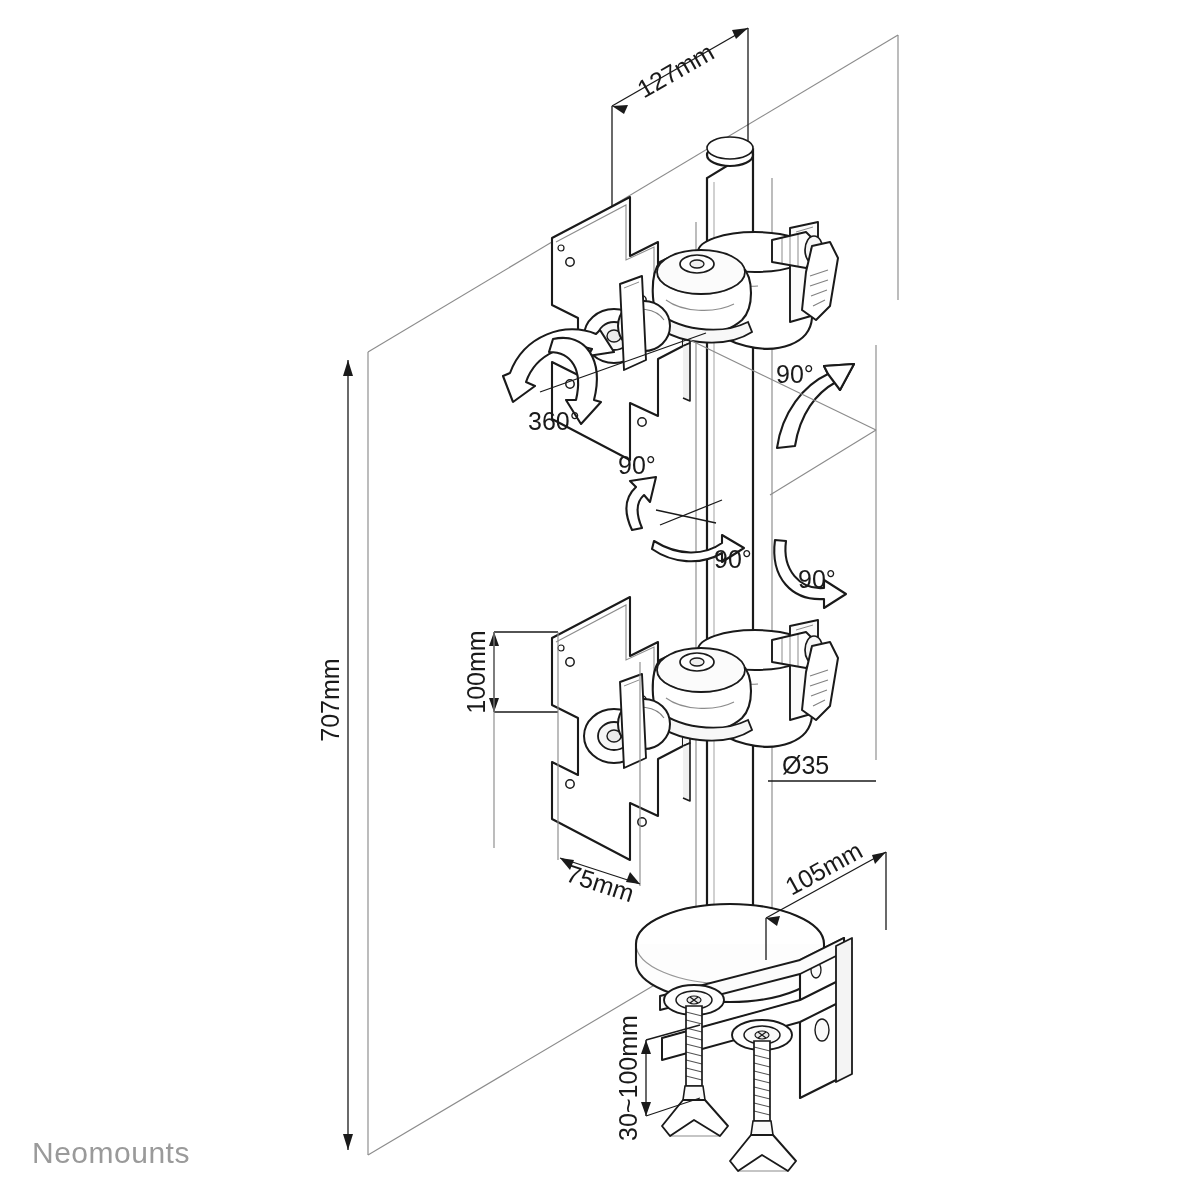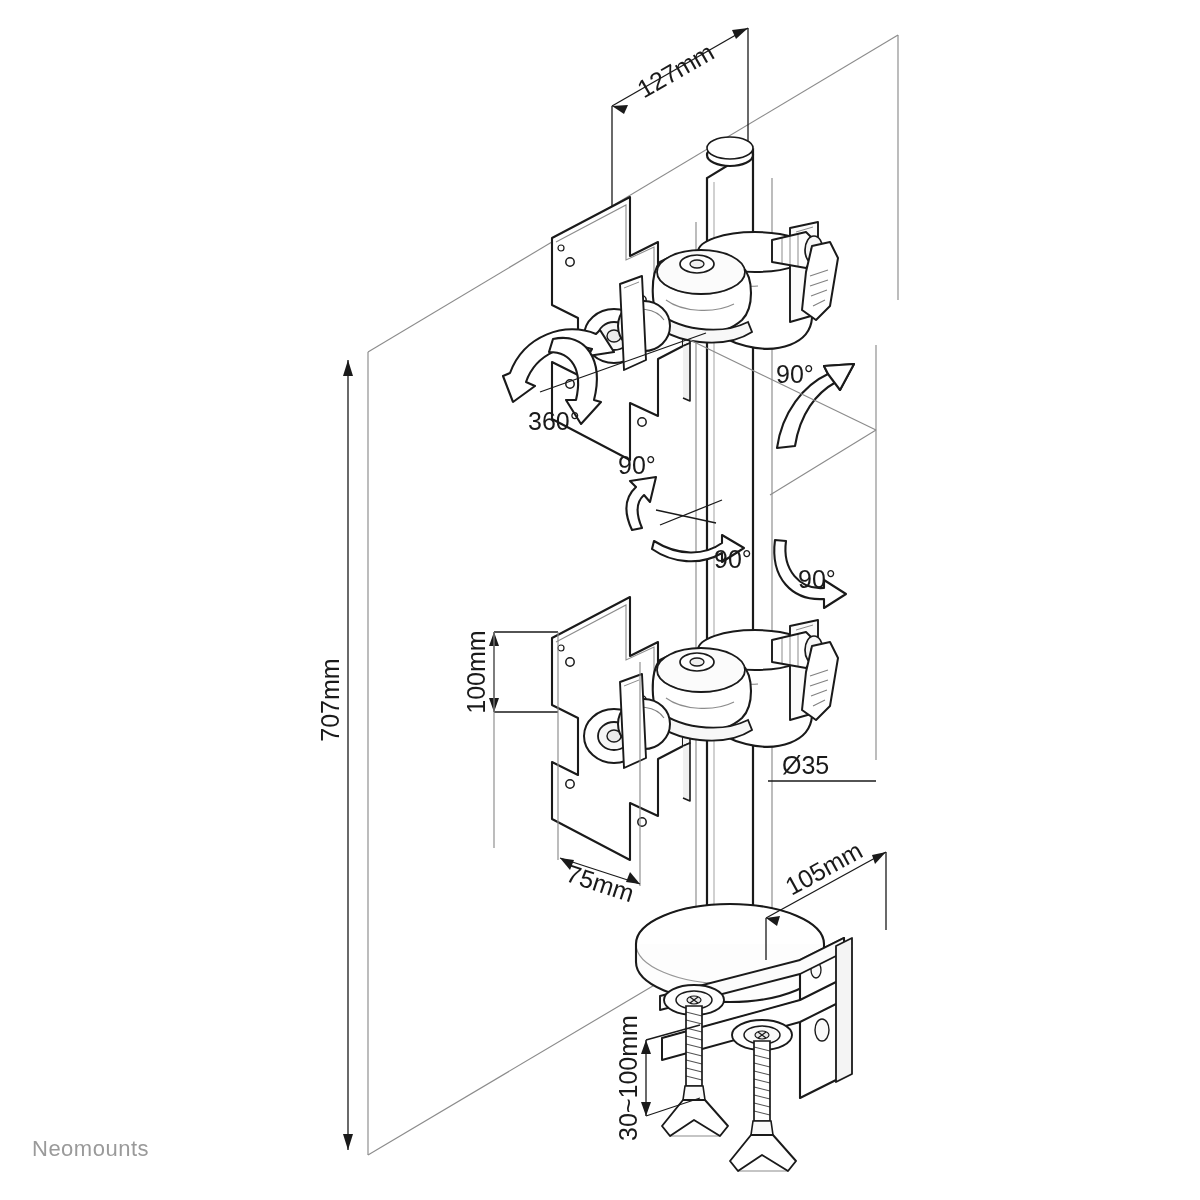--- a/index.html
+++ b/index.html
@@ -2,21 +2,21 @@
 <html><head>
 <meta charset="utf-8">
 <style>
   html,body{margin:0;padding:0;background:#ffffff;}
   body{width:1200px;height:1200px;position:relative;overflow:hidden;
        font-family:"Liberation Sans", sans-serif;}
   #stage{position:absolute;inset:0;width:1200px;height:1200px;}
   svg{display:block;}
   .dimtxt{font-family:"Liberation Sans", sans-serif;font-size:25px;fill:#1a1a1a;}
   .logo{position:absolute;left:32px;top:1138px;font-family:"Liberation Sans", sans-serif;
-        font-size:22px;color:#9a9a9a;letter-spacing:.5px;line-height:1;}
+        font-size:30px;color:#9a9a9a;letter-spacing:.5px;line-height:1;}
 </style>
 </head>
 <body>
 
 <div id="stage">
 
 <svg width="1200" height="1200" viewBox="0 0 1200 1200">
 
   <defs>
     <g id="vesaBracket">

